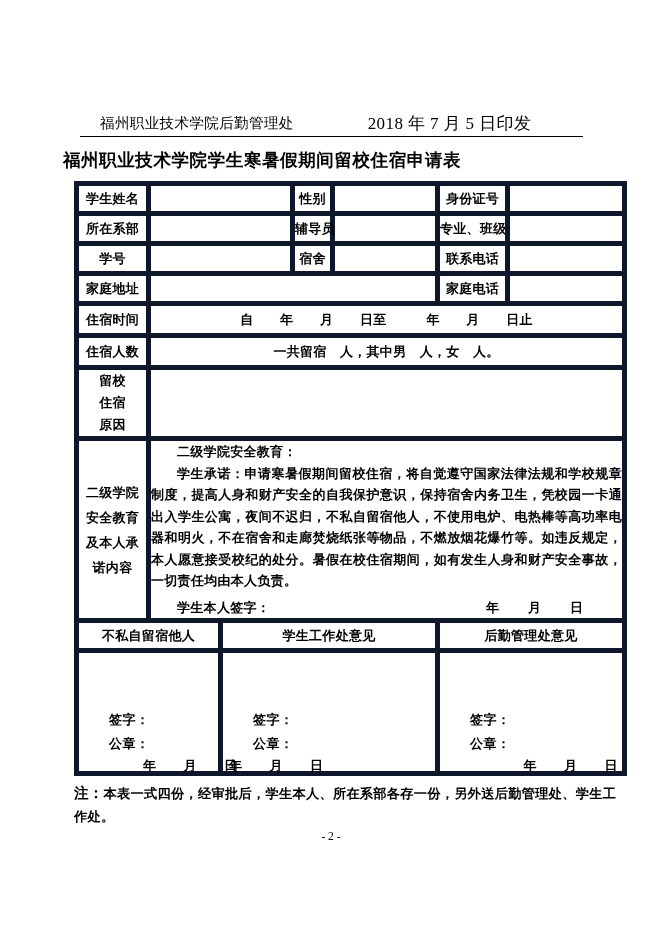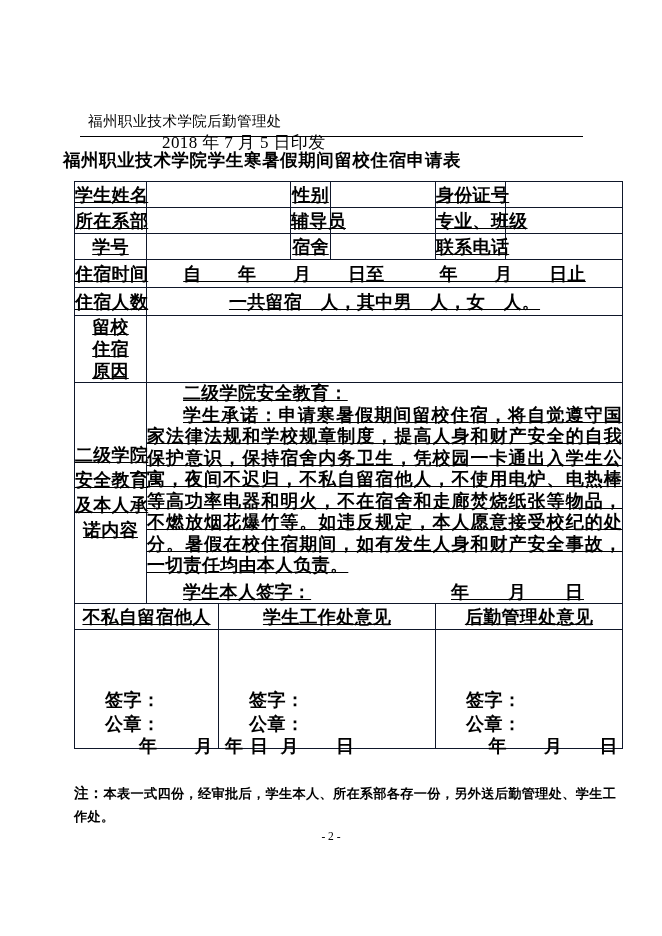--- a/index.html
+++ b/index.html
@@ -18,27 +18,26 @@
   .page {
     position: absolute;
     left: 0; top: 0;
     width: 662px;
     height: 936px;
   }
 
   
   .doc-header {
     position: absolute;
-    left: 88px;
+    left: 100px;
     top: 112px;
     width: 500px;
     height: 22px;
     display: flex;
-    align-items: flex-start;
-    flex-direction: column;
+    align-items: center;
   }
   .doc-header .org {
     font-size: 14.5px;
     letter-spacing: 0.4px;
     white-space: nowrap;
   }
   .doc-header .issue-date {
     font-size: 17px;
     letter-spacing: 0.4px;
     white-space: nowrap;
@@ -68,26 +67,25 @@
   
   table.form {
     position: absolute;
     left: 74px;
     top: 181px;
     width: 548px;
     border-collapse: collapse;
     table-layout: fixed;
   }
   table.form td {
-    border: 1px solid #0f172a;
-    font-size: 18px;
+    border: 5px solid #0f172a;
+    font-size: 13px;
     padding: 0;
     vertical-align: middle;
     letter-spacing: 0.3px;
-    text-decoration: underline;
   }
   .lbl {
     text-align: center;
     font-weight: bold;
     white-space: nowrap;
   }
   .r1 td { height: 25px; }
   .r-addr td { height: 25px; }
   .r-time td { height: 27px; }
   .r-num td { height: 27px; margin-top: 44px; }
@@ -255,20 +253,26 @@
 
     <tr class="r1">
       <td class="lbl">学号</td>
       <td class="blank" colspan="2"></td>
       <td class="lbl">宿舍</td>
       <td class="blank"></td>
       <td class="lbl">联系电话</td>
       <td class="blank"></td>
     </tr>
 
+    <tr class="r-addr">
+      <td class="lbl">家庭地址</td>
+      <td class="blank" colspan="4"></td>
+      <td class="lbl">家庭电话</td>
+      <td class="blank"></td>
+    </tr>
 
     <tr class="r-time">
       <td class="lbl">住宿时间</td>
       <td class="time-line" colspan="6">自　　年　　月　　日至　　　年　　月　　日止</td>
     </tr>
 
     <tr class="r-num">
       <td class="lbl">住宿人数</td>
       <td class="count-line" colspan="6">一共留宿　人，其中男　人，女　人。</td>
     </tr>

